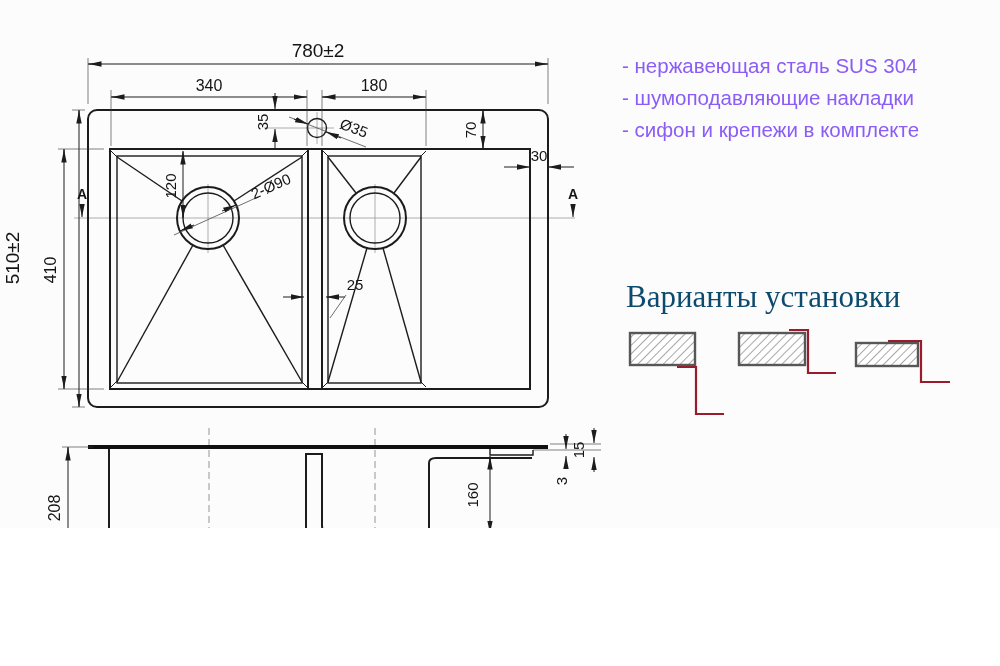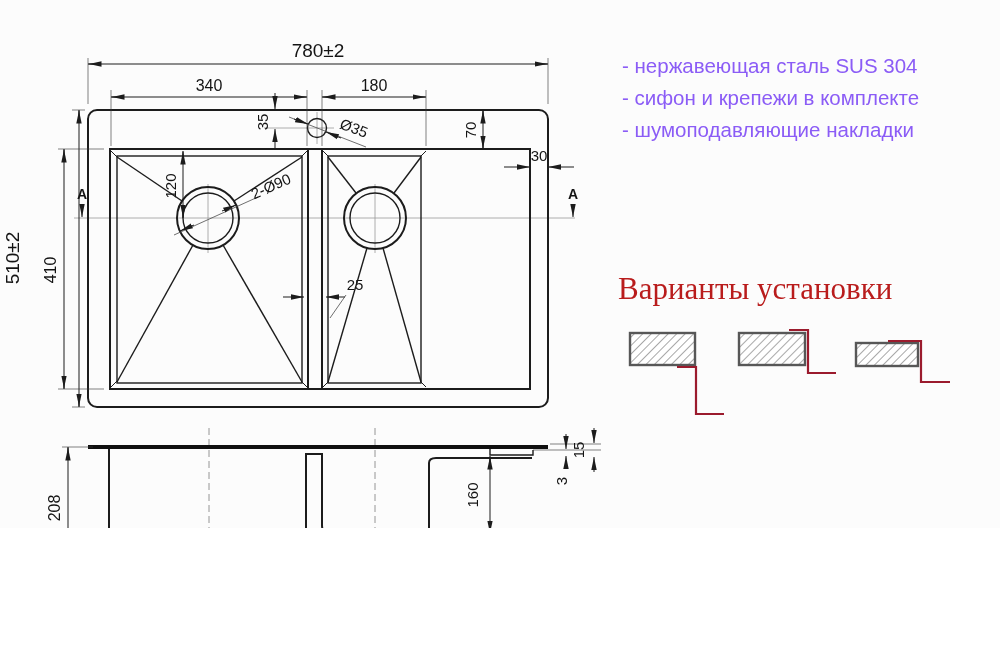--- a/index.html
+++ b/index.html
@@ -25,23 +25,23 @@
   .dt  {font:15px "Liberation Sans", sans-serif;}
   .dt16{font:16px "Liberation Sans", sans-serif;}
   .dt19{font:19px "Liberation Sans", sans-serif;}
   .al  {font:bold 14px "Liberation Sans", sans-serif;}
   
   .features{
     position:absolute; left:622px; top:50px;
     font-size:20.5px; line-height:32px; color:#8b5cf6; white-space:nowrap;
   }
   .install-title{
-    position:absolute; left:618px; top:271px; margin:0;
+    position:absolute; left:618px; top:271px; margin:8px;
     font-family:"Liberation Serif", serif; font-weight:normal;
-    font-size:31px; color:#b91c1c; white-space:nowrap;
+    font-size:31px; color:#0c4a6e; white-space:nowrap;
   }
 </style>
 </head>
 <body>
 
 <div class="page">
 
 <svg width="1000" height="666" viewBox="0 0 1000 666">
   <defs>
     <marker id="arr" viewBox="0 0 12 6" refX="12" refY="3" markerWidth="13" markerHeight="6.5" orient="auto" markerUnits="userSpaceOnUse">
@@ -245,19 +245,19 @@
     </g>
     <g>
       <rect class="hrect" x="856" y="343" width="62" height="23"></rect>
       <polyline class="red" points="888,341 921,341 921,382 950,382"></polyline>
     </g>
   </g>
 </svg>
 
 <div class="features">
   <div>- нержавеющая сталь SUS 304</div>
+  <div>- шумоподавляющие накладки</div>
   <div>- сифон и крепежи в комплекте</div>
-  <div>- шумоподавляющие накладки</div>
 </div>
 
 <h2 class="install-title">Варианты установки</h2>
 
 </div>
 
 </body></html>

